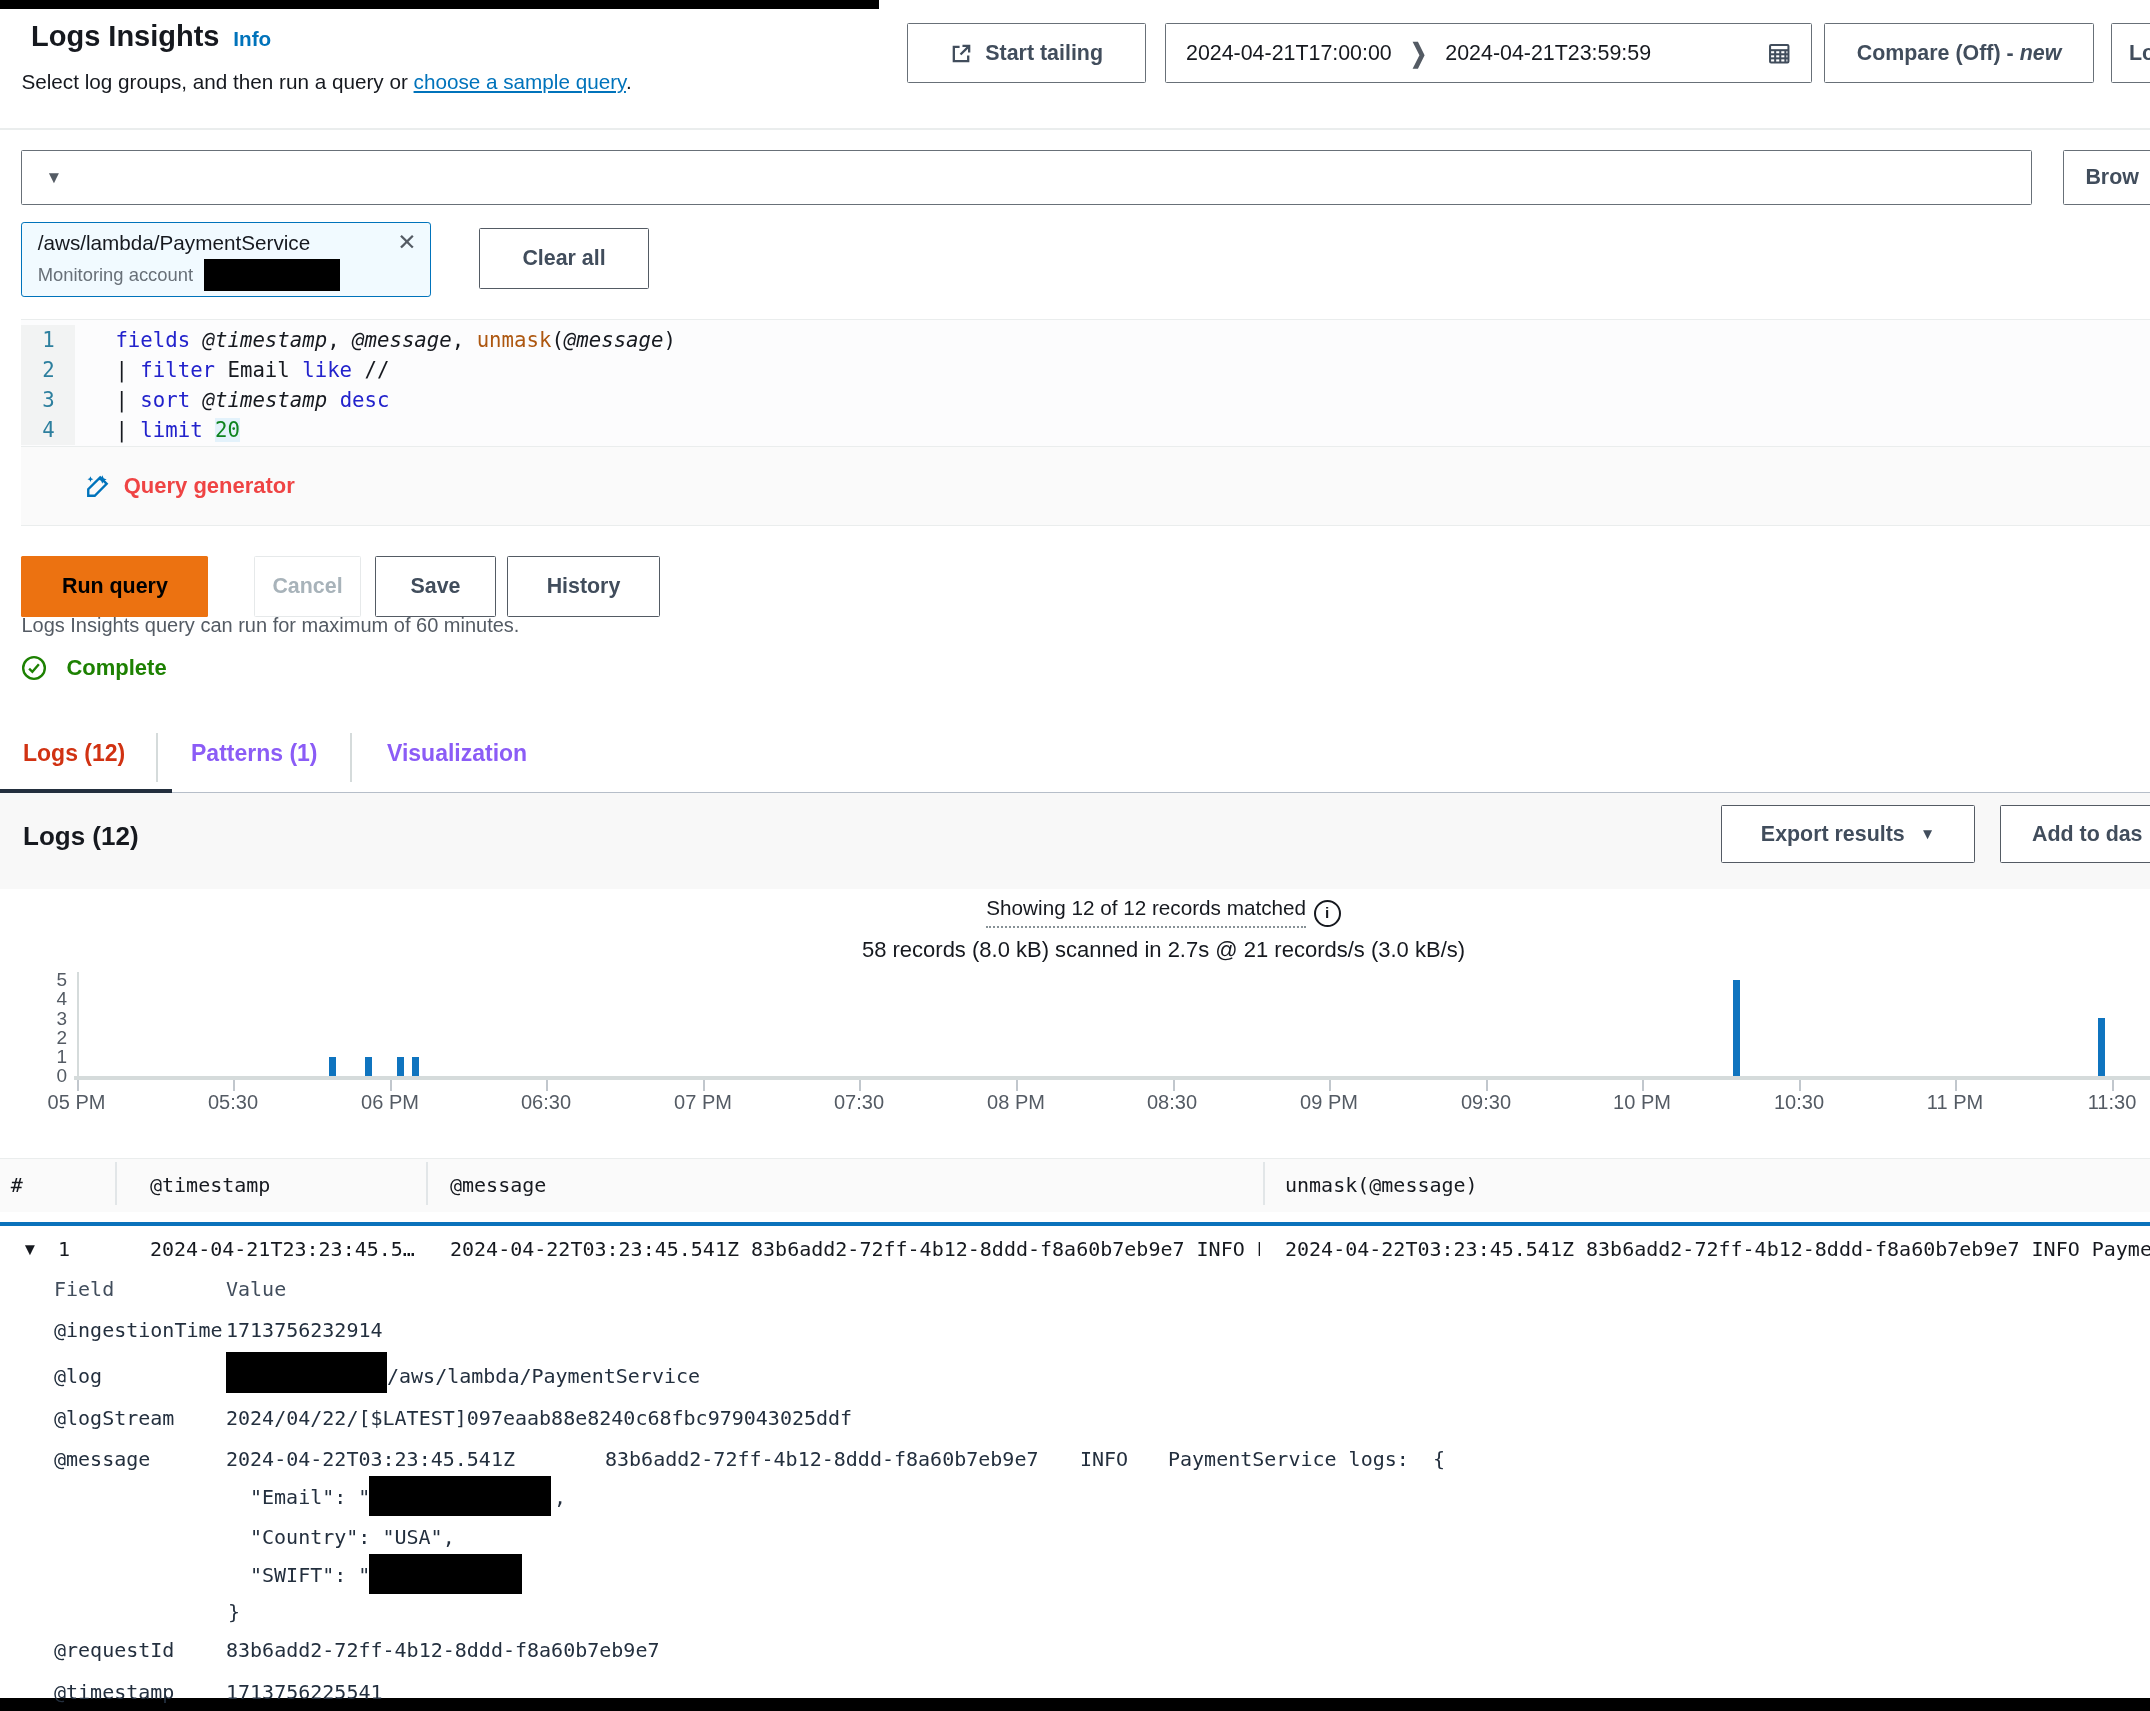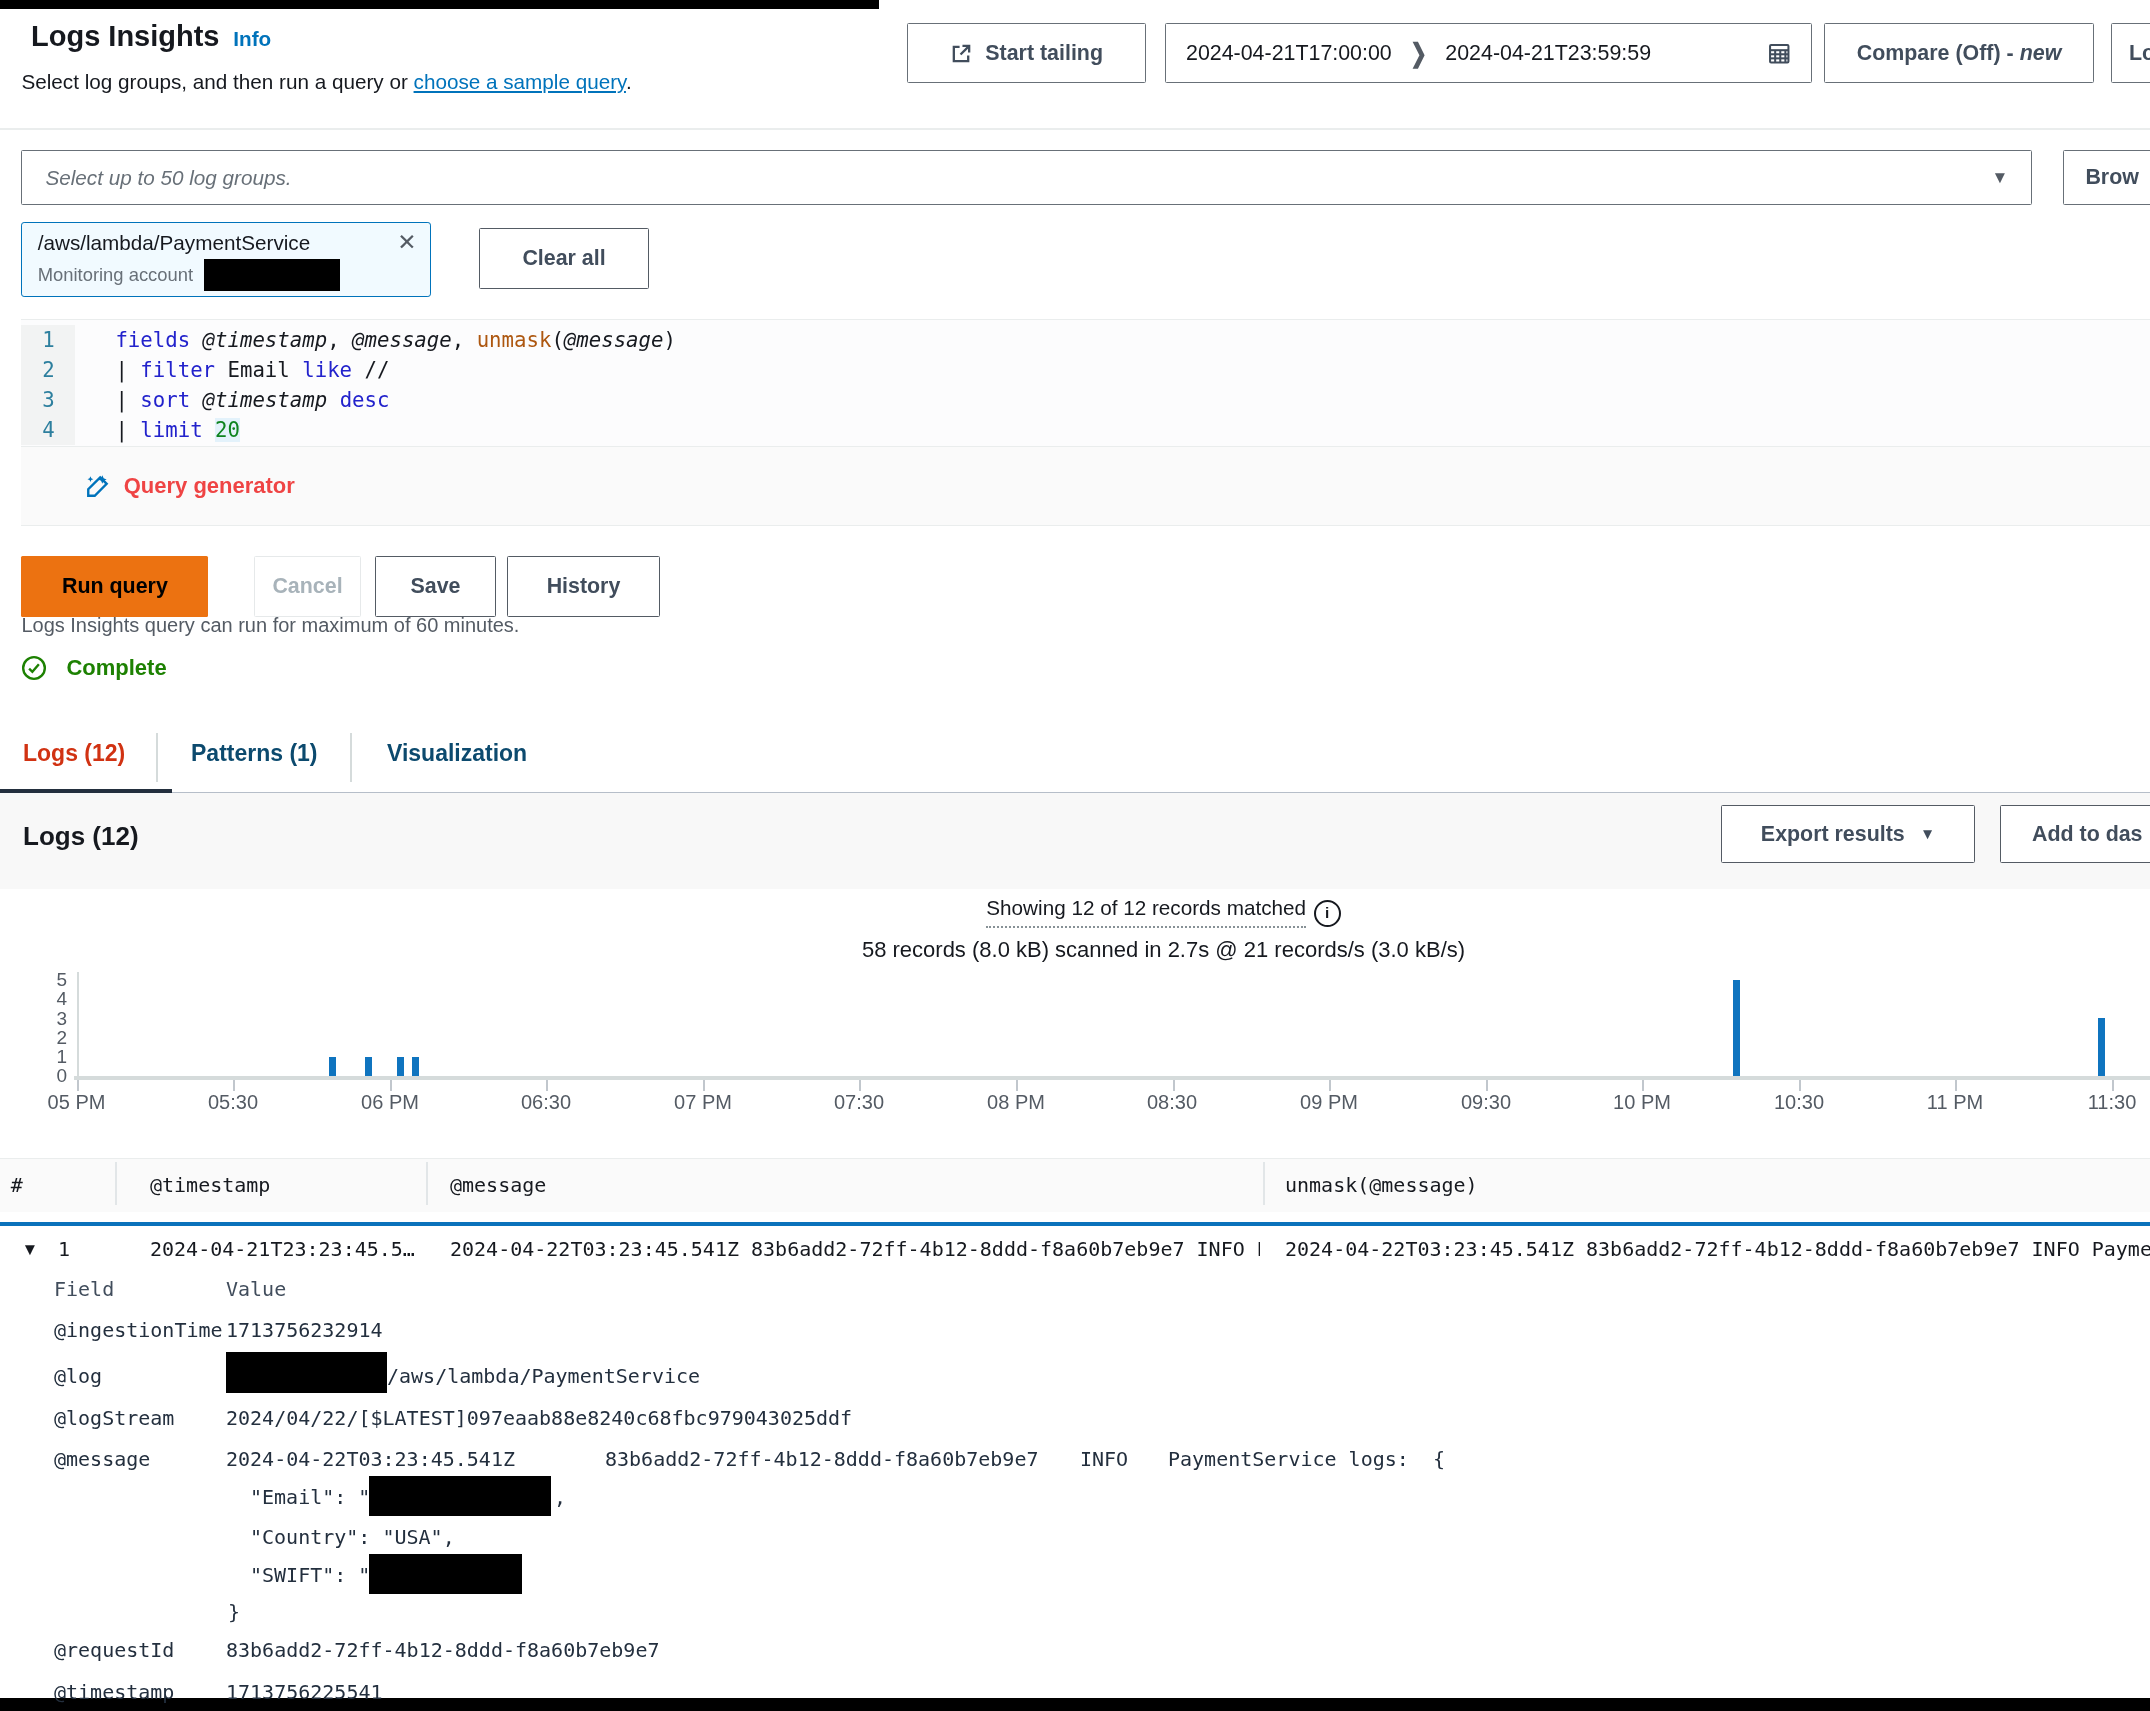--- a/index.html
+++ b/index.html
@@ -62,21 +62,21 @@
   
   .btn-run{left:21.4px;top:556px;width:187px;height:61px;background:#ec7211;border:none;color:#000000;}
   .btn-cancel{left:254px;top:556px;width:107px;height:61px;border-color:#e6e9ea;color:#a8b3ba;cursor:default;}
   .btn-save{left:375px;top:556px;width:121px;height:61px;border-color:#545b64;}
   .btn-history{left:507px;top:556px;width:153px;height:61px;border-color:#545b64;}
   .run-note{left:21.4px;top:614px;font-size:20px;color:#545b64;}
   .status-complete{left:21.4px;top:655px;display:flex;align-items:center;gap:19px;color:#1d8102;font-size:22px;font-weight:600;}
 
   
   .tabs-border{left:0;top:792px;width:2151px;height:1.5px;background:#b6bec9;}
-  .tab{position:absolute;top:740px;font-size:23px;font-weight:700;color:#0c4a6e;cursor:pointer;}
+  .tab{position:absolute;top:740px;font-size:23px;font-weight:700;color:#8b5cf6;cursor:pointer;}
   .tab-active{color:#d13212;}
   .tab-underline{left:0;top:789px;width:172px;height:4.6px;background:#232f3e;}
   .tab-divider{position:absolute;top:733px;width:1.5px;height:49px;background:#d5dbdb;}
 
   
   .results-band{left:0;top:793px;width:2151px;height:96px;background:#f8f8f8;}
   .results-heading{left:23px;top:821px;font-size:26px;font-weight:700;}
   .btn-export{left:1721px;top:805px;width:254px;height:58px;gap:15.3px;border-color:#545b64;}
   .export-caret{font-size:15.3px;color:#414d5c;}
   .btn-add-dash{left:2000px;top:805px;width:214px;height:58px;justify-content:flex-start;padding-left:31px;border-color:#545b64;}
@@ -148,21 +148,20 @@
 <div class="btn btn-compare">
   <span>Compare (Off) -</span>
   <span class="it">new</span>
 </div>
 <div class="btn btn-local">
   <span>Lo</span>
 </div>
 <div class="abs hdr-divider"></div>
 
 <div class="abs select-box">
-  <span class="select-placeholder" title="Select up to 50 log groups.">Select up to 50 log groups.</span>
   <span class="select-caret">▼</span>
 </div>
 <div class="btn btn-browse">
   <span>Brow</span>
 </div>
 
 <div class="abs chip">
   <div class="chip-row1">
     <span class="chip-name">/aws/lambda/PaymentService</span>
     <span class="chip-close">✕</span>

